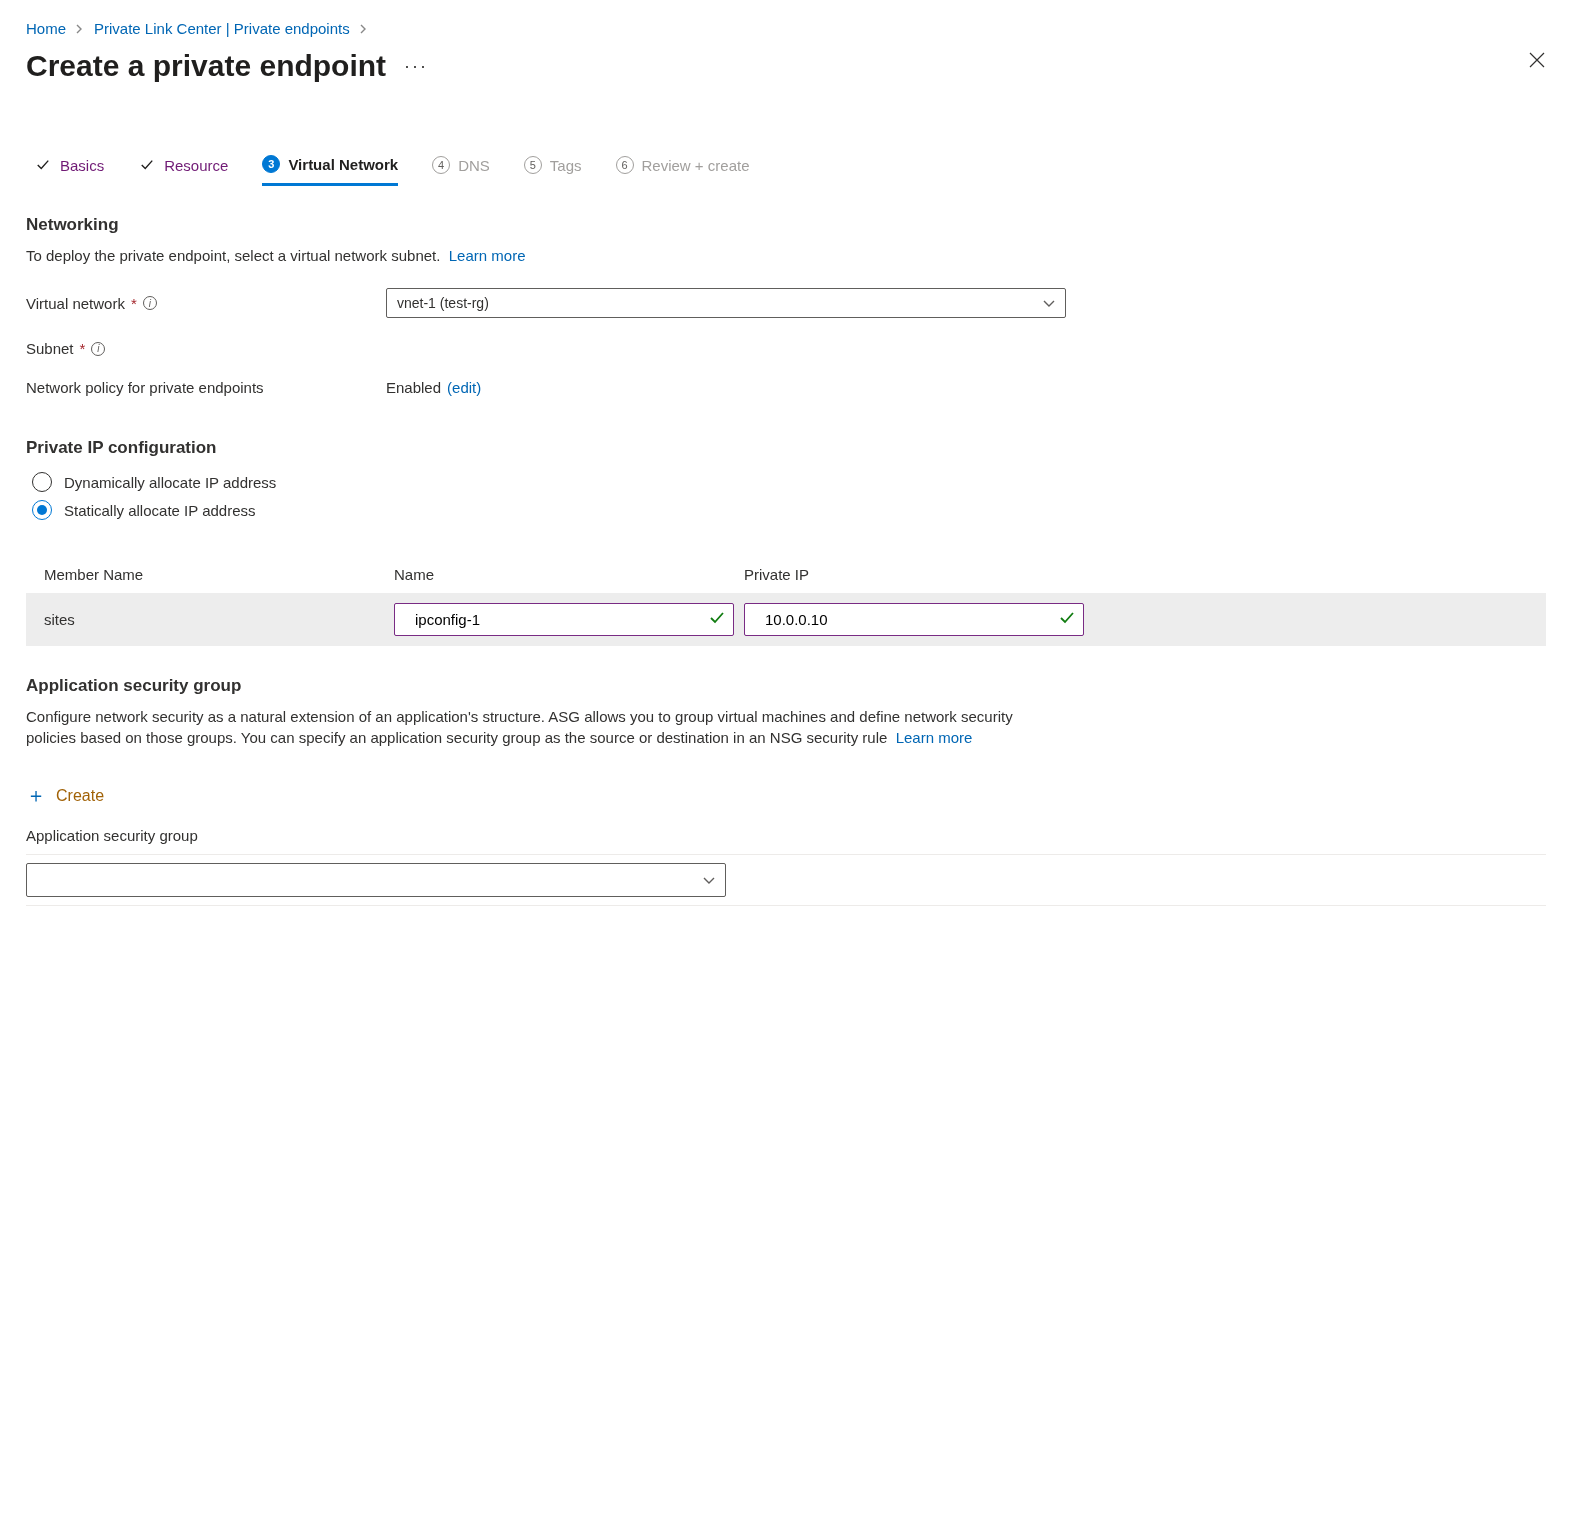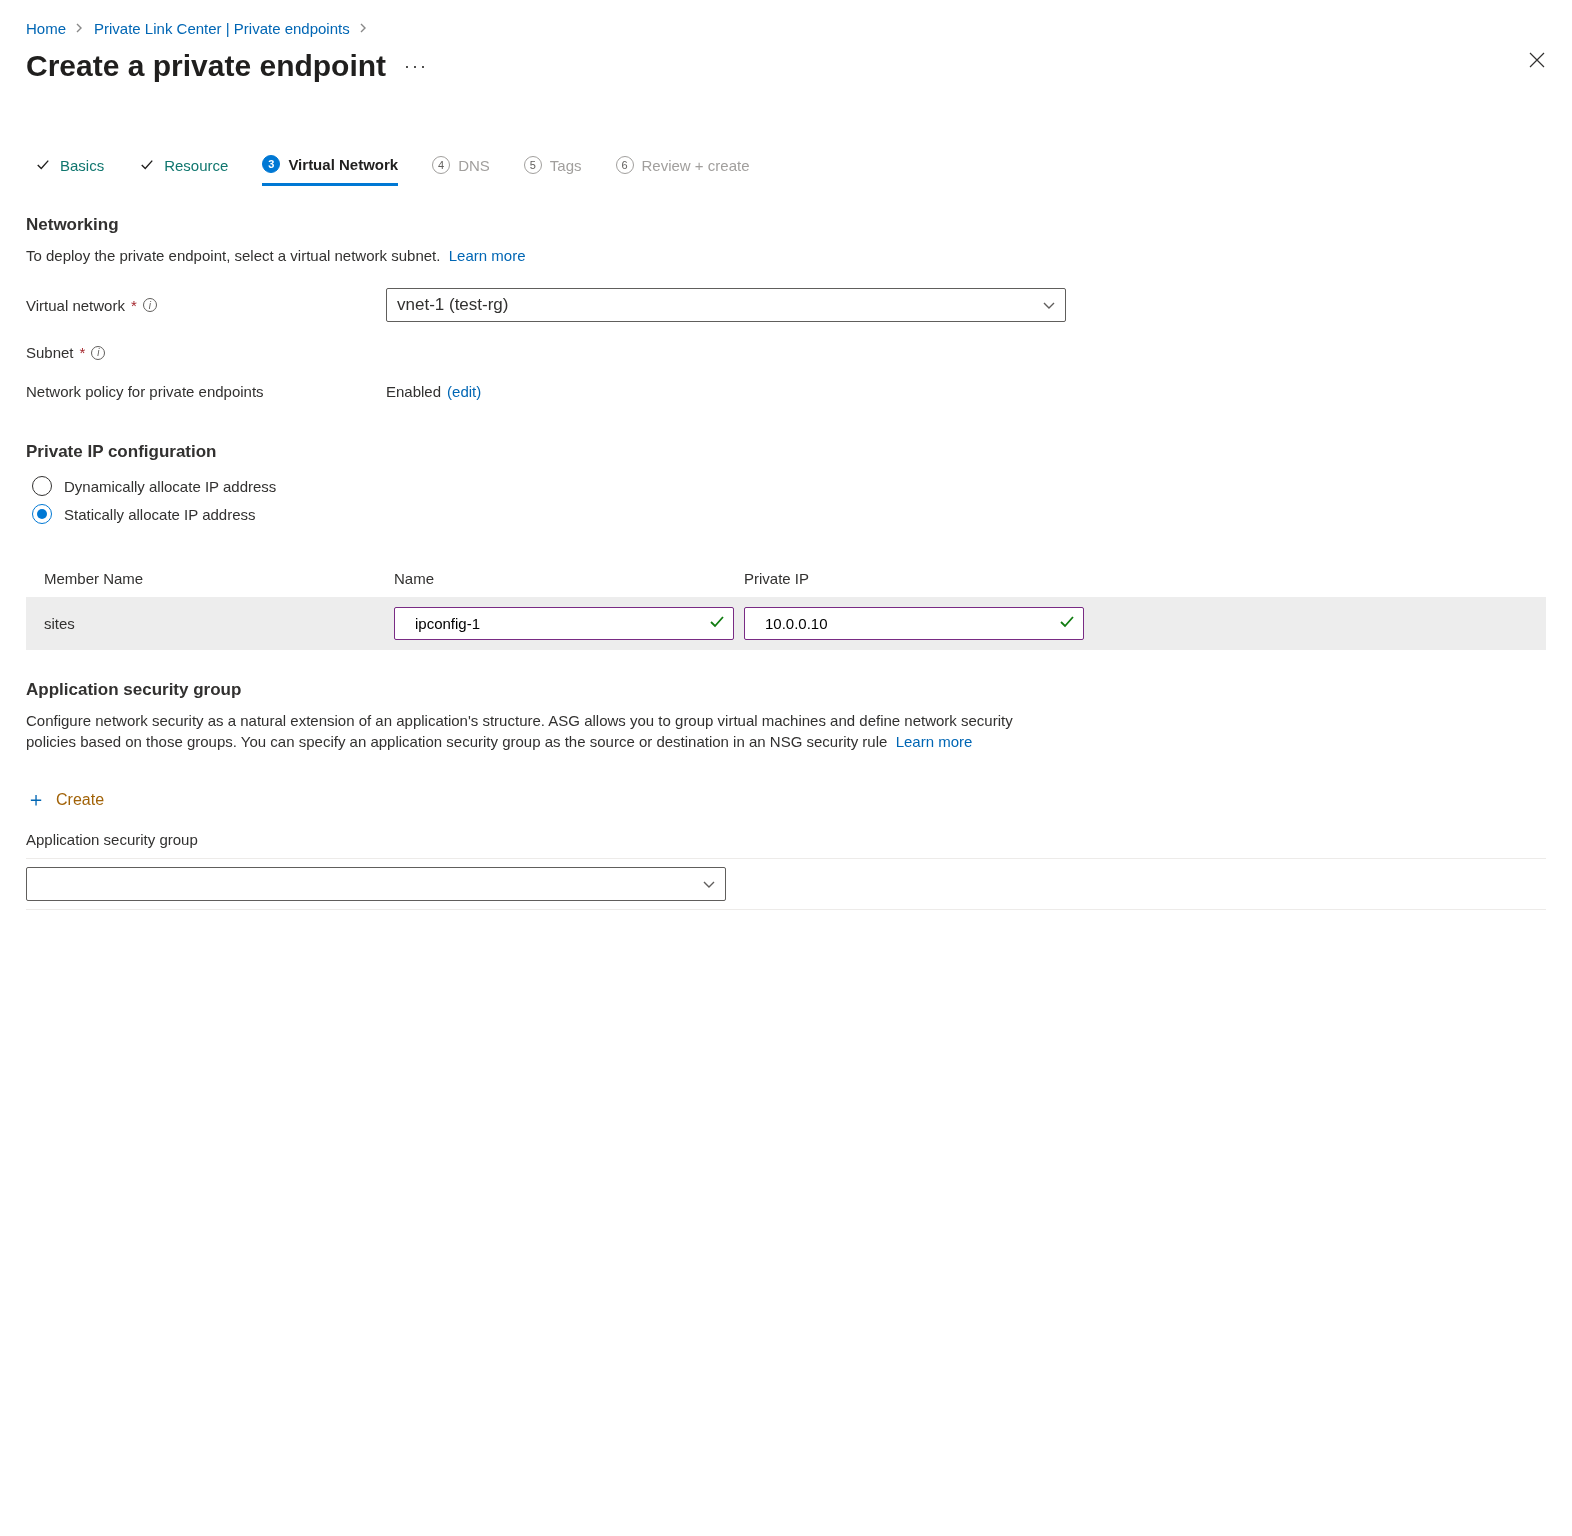--- a/index.html
+++ b/index.html
@@ -7,21 +7,21 @@
       font-family: "Segoe UI", -apple-system, BlinkMacSystemFont, sans-serif;
       font-size: 14px;
       color: #323130;
       background: #fff;
       padding: 20px 26px;
     }
     a { color: #0066b4; text-decoration: none; cursor: pointer; }
 
     .breadcrumb {
       display: flex;
-      align-items: center;
+      align-items: flex-end;
       gap: 10px;
       font-size: 15px;
       color: #0066b4;
     }
     .breadcrumb .chev { color: #888; font-size: 12px; }
 
     .title-row {
       display: flex;
       align-items: center;
       margin-top: 12px;
@@ -51,21 +51,21 @@
       border-bottom: 0;
       padding-left: 8px;
     }
     .tab {
       display: flex;
       align-items: center;
       gap: 8px;
       padding: 8px 0 10px 0;
       font-size: 15px;
       cursor: pointer;
-      color: #0f766e;
+      color: #701a75;
     }
     .tab .step-num {
       display: inline-flex;
       align-items: center;
       justify-content: center;
       width: 18px; height: 18px;
       border: 1px solid #a19f9d;
       border-radius: 50%;
       font-size: 11px;
       color: #605e5c;
@@ -113,21 +113,21 @@
       font-size: 10px;
       font-style: italic;
       color: #605e5c;
     }
     .field-control { flex: 1; max-width: 680px; }
     .select {
       position: relative;
       border: 1px solid #605e5c;
       border-radius: 2px;
       padding: 6px 30px 6px 10px;
-      font-size: 17px;
+      font-size: 14px;
       background: #fff;
       cursor: pointer;
     }
     .select .chevd {
       position: absolute;
       right: 10px; top: 50%;
       transform: translateY(-50%);
       color: #605e5c;
     }
     .inline-val { font-size: 15px; display: flex; gap: 6px; align-items: flex-end; }

